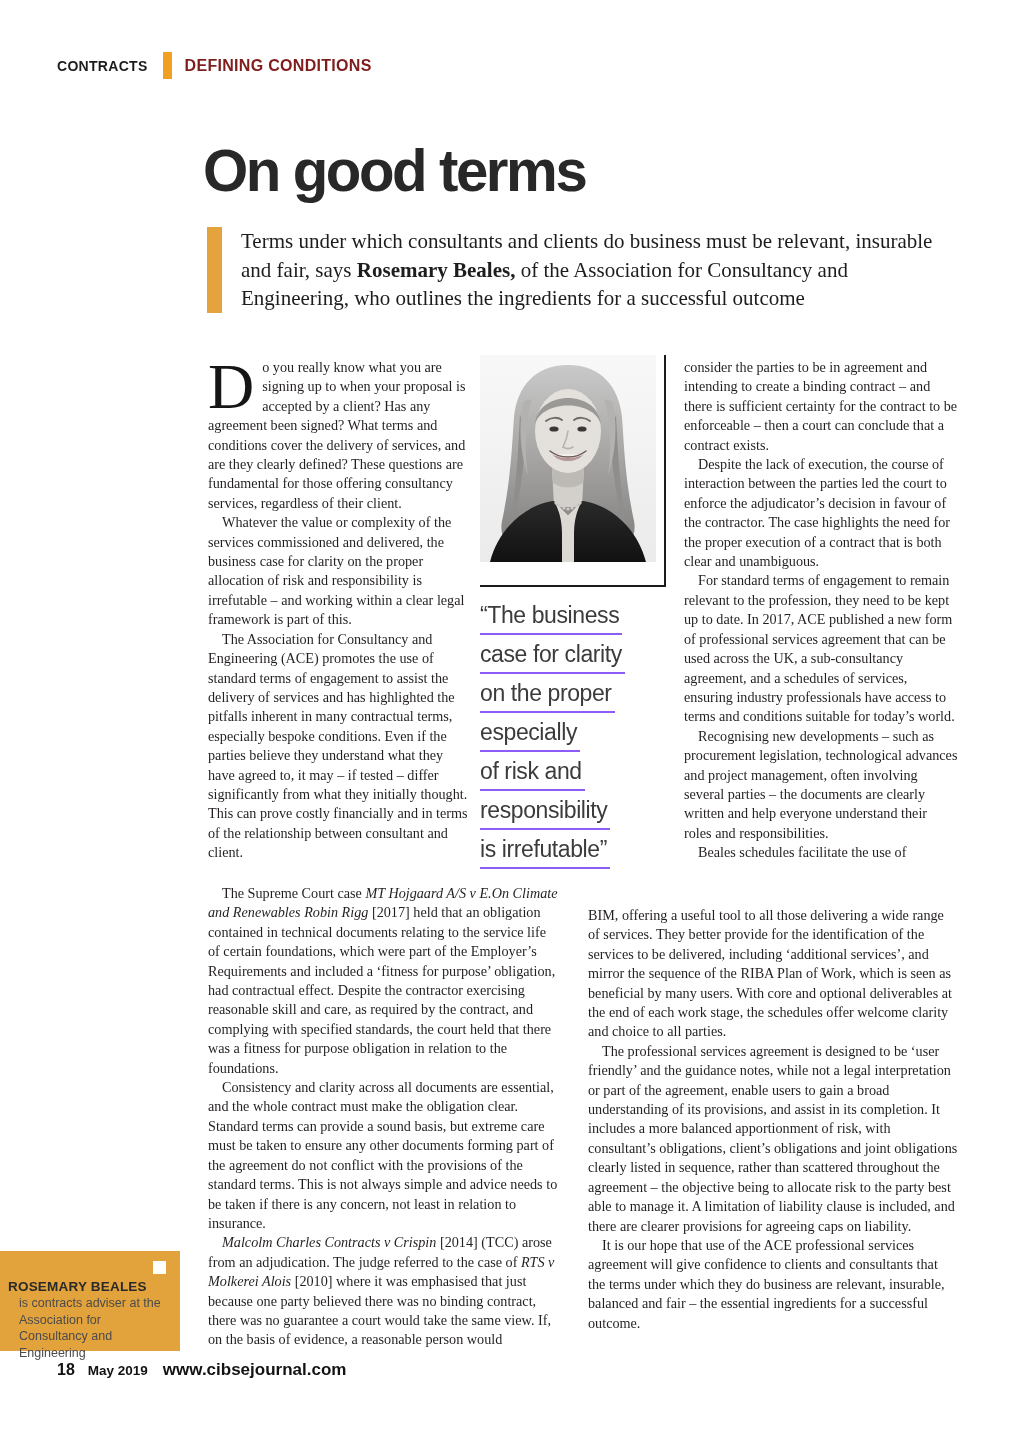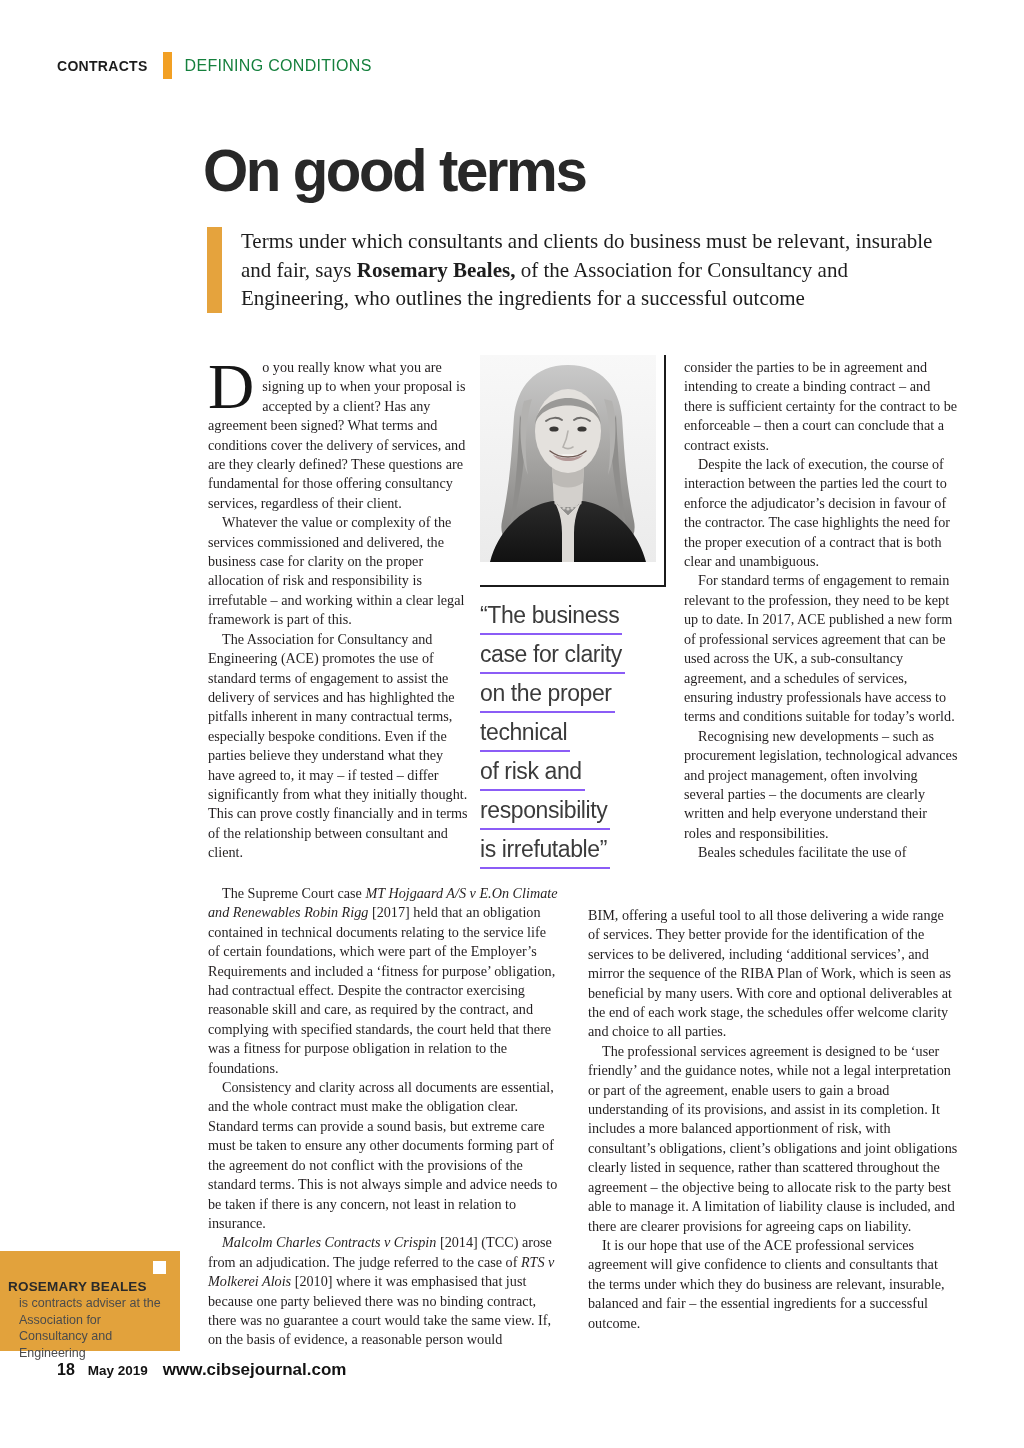--- a/index.html
+++ b/index.html
@@ -6,21 +6,21 @@
   .page{
     position:relative;width:1024px;height:1448px;margin:0 auto;
     background:#ffffff;overflow:hidden;
     font-family:"Liberation Serif",serif;color:#231f20;
   }
   
   .kicker{position:absolute;left:57px;top:52px;display:flex;align-items:center;
     font-family:"Liberation Sans",sans-serif;}
   .kicker-section{font-weight:bold;font-size:14px;letter-spacing:.3px;color:#1c1c1c;}
   .kicker-bar{width:9px;height:27px;background:#F2A024;margin:0 13px 0 15px;}
-  .kicker-topic{font-size:16px;color:#15803d;letter-spacing:.3px;}
+  .kicker-topic{font-size:16px;color:#7f1d1d;letter-spacing:.3px;font-weight:bold;}
   
   .title{position:absolute;left:203px;top:136px;
     font-family:"Liberation Sans",sans-serif;font-weight:bold;
     font-size:60px;letter-spacing:-2.5px;color:#282828;
     transform:scaleX(.97);transform-origin:left top;white-space:nowrap;}
   
   .standfirst{position:absolute;left:207px;top:227px;width:745px;display:flex;}
   .standfirst-bar{flex:none;width:15px;background:#E5A33D;margin-right:19px;}
   .standfirst-text{font-size:21px;line-height:28.5px;color:#1d1d1d;}
   
@@ -140,21 +140,21 @@
       </g>
     </svg>
     <div class="rule-v"></div>
     <div class="rule-h"></div>
   </div>
 
   <div class="pullquote">
     <div class="pq-line">“The business</div>
     <div class="pq-line">case for clarity</div>
     <div class="pq-line">on the proper</div>
-    <div class="pq-line">technical</div>
+    <div class="pq-line">especially</div>
     <div class="pq-line">of risk and</div>
     <div class="pq-line">responsibility</div>
     <div class="pq-line">is irrefutable”</div>
   </div>
 
   <div class="col" id="col3">
     <p><span>consider the parties to be in agreement and intending to create a binding contract – and there is sufficient certainty for the contract to be enforceable – then a court can conclude that a contract exists.</span></p>
     <p class="ind"><span>Despite the lack of execution, the course of interaction between the parties led the court to enforce the adjudicator’s decision in favour of the contractor. The case highlights the need for the proper execution of a contract that is both clear and unambiguous.</span></p>
     <p class="ind"><span>For standard terms of engagement to remain relevant to the profession, they need to be kept up to date. In 2017, ACE published a new form of professional services agreement that can be used across the UK, a sub-consultancy agreement, and a schedules of services, ensuring industry professionals have access to terms and conditions suitable for today’s world.</span></p>
     <p class="ind"><span>Recognising new developments – such as procurement legislation, technological advances and project management, often involving several parties – the documents are clearly written and help everyone understand their roles and responsibilities.</span></p>

